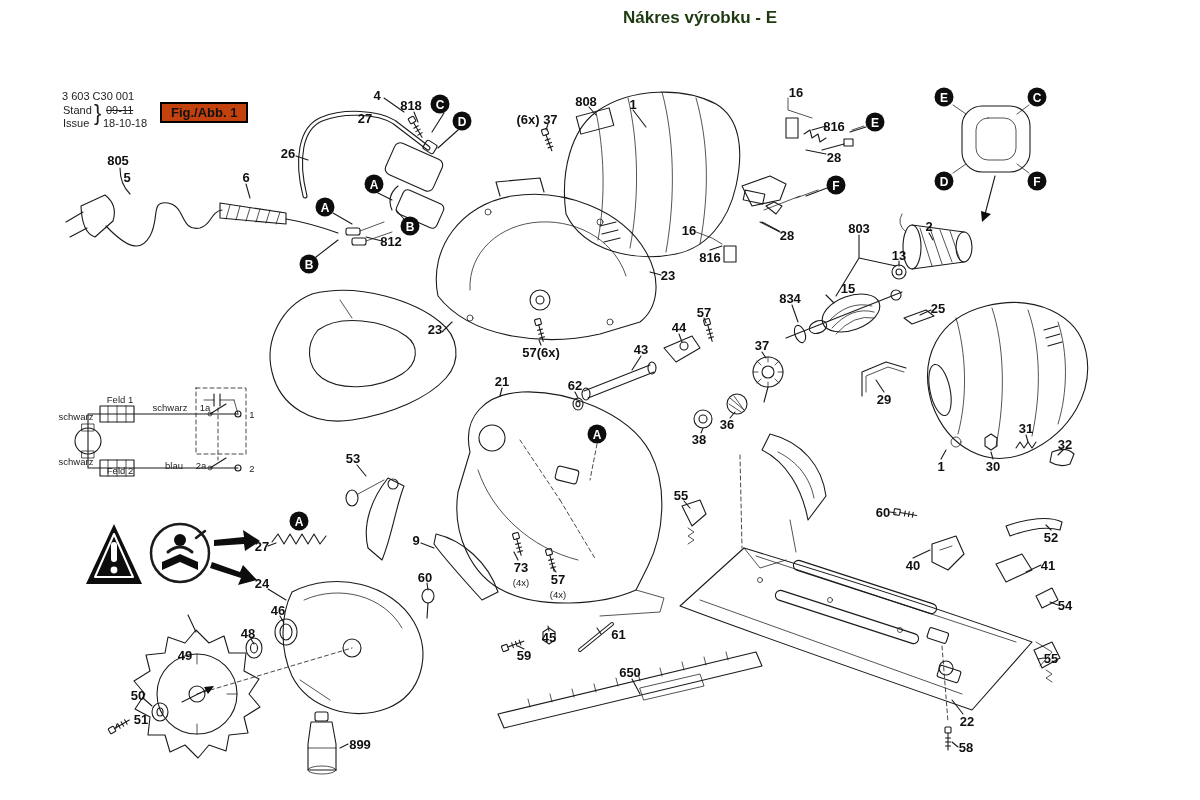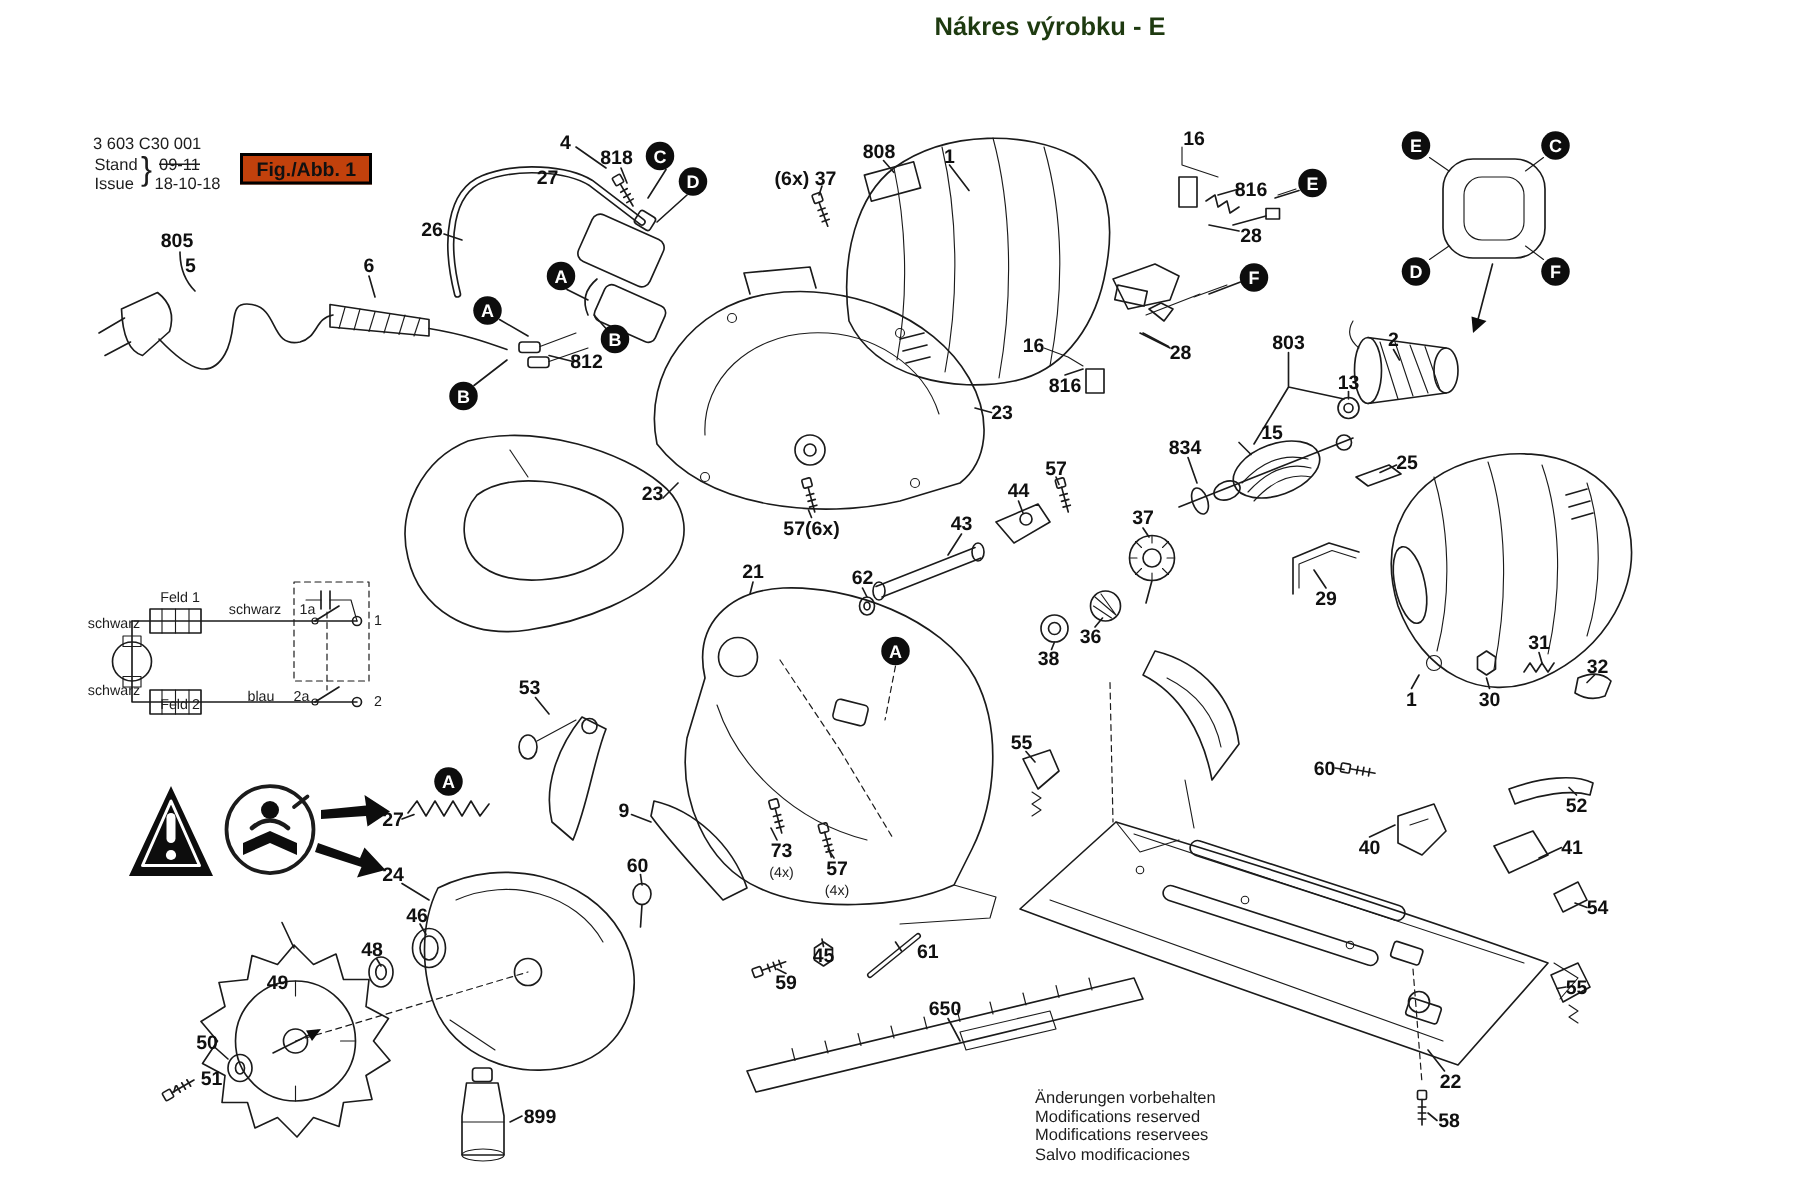--- a/index.html
+++ b/index.html
@@ -419,26 +419,20 @@
   <div class="title">Nákres výrobku - E</div>
 
   <div class="hdr" style="left:62px;top:90px">3 603 C30 001</div>
   <div class="hdr" style="left:63px;top:104px">Stand</div>
   <div class="hdr" style="left:63px;top:117px">Issue</div>
   <div class="hdr" style="left:94px;top:100px;font-size:22px;font-weight:300">}</div>
   <div class="hdr" style="left:106px;top:104px;text-decoration:line-through">09-11</div>
   <div class="hdr" style="left:103px;top:117px">18-10-18</div>
   <div class="figbox">Fig./Abb. 1</div>
 
-  <div class="fnotes">
-    <div>Änderungen vorbehalten</div>
-    <div>Modifications reserved</div>
-    <div>Modifications reservees</div>
-    <div>Salvo modificaciones</div>
-  </div>
 
   <div id="labels">
       <span class="plabel" style="left: 118px; top: 160px;">805</span>
       <span class="plabel" style="left: 127px; top: 177px;">5</span>
       <span class="plabel" style="left: 246px; top: 177px;">6</span>
       <span class="plabel" style="left: 288px; top: 153px;">26</span>
       <span class="plabel" style="left: 365px; top: 118px;">27</span>
       <span class="plabel" style="left: 377px; top: 95px;">4</span>
       <span class="plabel" style="left: 411px; top: 105px;">818</span>
       <span class="plabel" style="left: 391px; top: 241px;">812</span>

